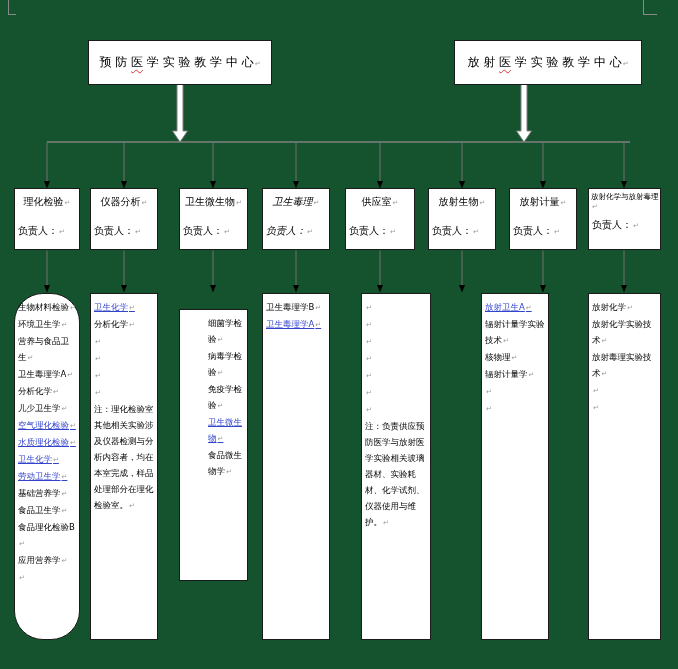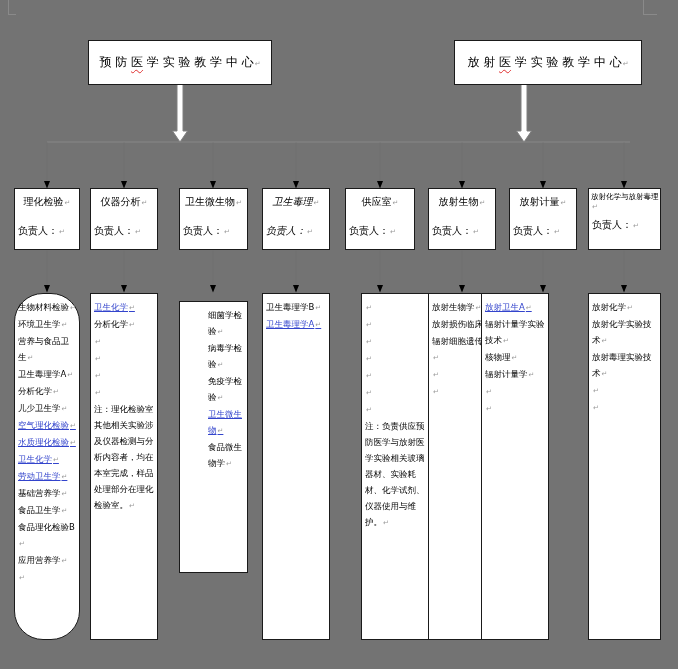--- a/index.html
+++ b/index.html
@@ -1,16 +1,16 @@
 <!DOCTYPE html>
 <html><head>
 <meta charset="utf-8">
 <style>
   html,body{margin:0;padding:0;background:#fff;}
-  .page{position:relative;width:678px;height:669px;background:#737373;overflow:hidden;
+  .page{position:relative;width:678px;height:669px;background:#14532d;overflow:hidden;
         font-family:"DejaVu Sans",sans-serif;color:#000;}
   .box{position:absolute;border:1px solid #1a1a1a;background:#fff;box-sizing:border-box;}
   .crop{position:absolute;border-left:1px solid #8a8a8a;border-bottom:1px solid #8a8a8a;}
   .top-box{display:flex;align-items:center;justify-content:center;}
   .top-title{font-size:12px;white-space:nowrap;}
   .misspell{text-decoration:underline;text-decoration-style:wavy;text-decoration-color:#e03030;
             text-decoration-thickness:1px;text-underline-offset:3px;}
   .lab-title{font-size:10px;text-align:center;margin-top:6px;}
   .lab-title.small{font-size:7.5px;text-align:left;padding-left:2px;margin-top:3px;}
   .leader{font-size:10px;text-align:left;padding-left:3px;margin-top:15px;}
@@ -131,48 +131,41 @@
     </div>
   <div class="box detail" style="left:90px;top:293px;width:68px;height:347px;">
       <div class="line link">卫生化学</div>
       <div class="line">分析化学</div>
       <div class="line blank"></div>
       <div class="line blank"></div>
       <div class="line blank"></div>
       <div class="line blank"></div>
       <div class="line note">注：理化检验室其他相关实验涉及仪器检测与分析内容者，均在本室完成，样品处理部分在理化检验室。</div>
     </div>
-  <div class="box detail" style="left:179px;top:301px;width:69px;height:272px;padding-left:28px;">
+  <div class="box detail" style="left:179px;top:309px;width:69px;height:272px;padding-left:28px;">
       <div class="line">细菌学检验</div>
       <div class="line">病毒学检验</div>
       <div class="line">免疫学检验</div>
       <div class="line link">卫生微生物</div>
       <div class="line">食品微生物学</div>
     </div>
   <div class="box detail" style="left:262px;top:293px;width:68px;height:347px;">
       <div class="line">卫生毒理学B</div>
       <div class="line link">卫生毒理学A</div>
     </div>
   <div class="box detail" style="left:345px;top:293px;width:70px;height:347px;margin-left:16px;">
       <div class="line blank"></div>
       <div class="line blank"></div>
       <div class="line blank"></div>
       <div class="line blank"></div>
       <div class="line blank"></div>
       <div class="line blank"></div>
       <div class="line blank"></div>
       <div class="line note">注：负责供应预防医学与放射医学实验相关玻璃器材、实验耗材、化学试剂、仪器使用与维护。</div>
     </div>
-  <div class="box detail" style="left:428px;top:293px;width:68px;height:347px;">
-      <div class="line">放射生物学</div>
-      <div class="line">放射损伤临床</div>
-      <div class="line">辐射细胞遗传学</div>
-      <div class="line blank"></div>
-      <div class="line blank"></div>
-    </div>
   <div class="box detail" style="left:481px;top:293px;width:68px;height:347px;">
       <div class="line link">放射卫生A</div>
       <div class="line">辐射计量学实验技术</div>
       <div class="line">核物理</div>
       <div class="line">辐射计量学</div>
       <div class="line blank"></div>
       <div class="line blank"></div>
     </div>
   <div class="box detail" style="left:588px;top:293px;width:73px;height:347px;">
       <div class="line">放射化学</div>

